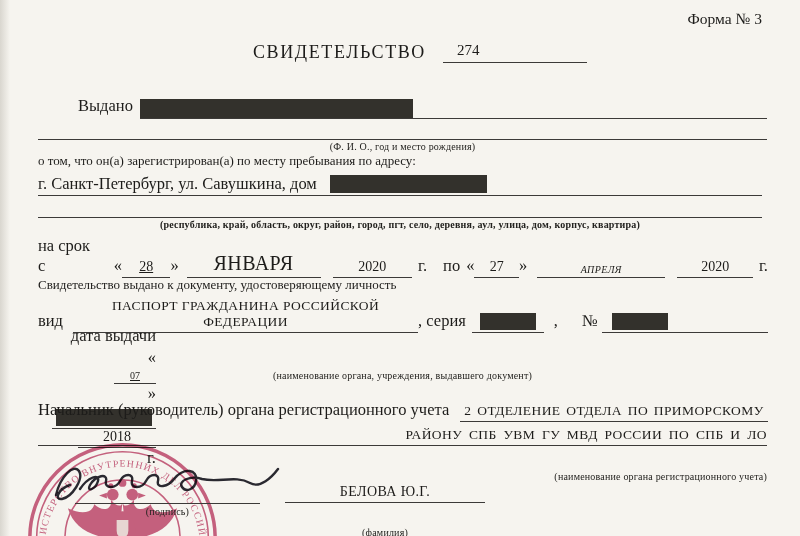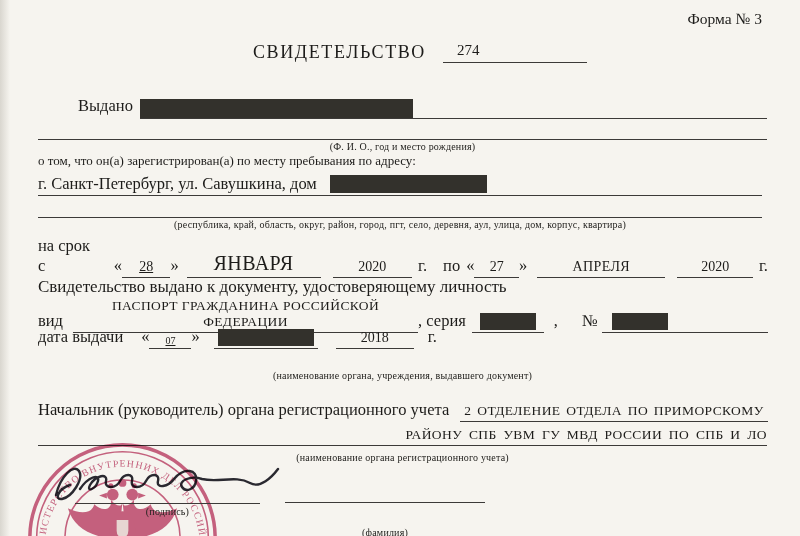--- a/index.html
+++ b/index.html
@@ -44,68 +44,68 @@
   <div class="abs rule" style="left:38px;top:139px;width:729px;"></div>
   <div class="abs cap" style="left:38px;top:141px;width:729px;">(Ф. И. О., год и место рождения)</div>
 
   <div class="abs" style="left:38px;top:153px;font-size:13px;">о том, что он(а) зарегистрирован(а) по месту пребывания по адресу:</div>
 
   <div class="abs" style="left:38px;top:174px;font-size:16.5px;">г. Санкт-Петербург, ул. Савушкина, дом</div>
   <div class="abs rule" style="left:38px;top:195px;width:724px;"></div>
   <div class="abs redact" style="left:330px;top:175px;width:157px;height:18px;"></div>
 
   <div class="abs rule" style="left:38px;top:217px;width:724px;"></div>
-  <div class="abs cap" style="left:38px;top:219px;width:724px;">(республика, край, область, округ, район, город, пгт, село, деревня, аул, улица, дом, корпус, квартира)</div>
+  <div class="abs cap" style="left:38px;top:219px;width:724px;font-weight:bold;">(республика, край, область, округ, район, город, пгт, село, деревня, аул, улица, дом, корпус, квартира)</div>
 
   <div class="abs flexrow" style="left:38px;top:236px;width:730px;font-size:16.5px;">
     <span>на срок с</span>
     <span style="margin-left:14px;">«</span>
     <span class="slot" style="width:50px;font-size:14px;text-decoration:underline;">28</span>
     <span>»</span>
     <span class="slot caps" style="width:138px;margin-left:8px;font-size:20px;">ЯНВАРЯ</span>
     <span class="slot" style="width:82px;margin-left:12px;font-size:14px;">2020</span>
     <span style="margin-left:6px;">г.</span>
     <span style="margin-left:16px;">по</span>
     <span style="margin-left:6px;">«</span>
     <span class="slot" style="width:46px;font-size:14px;">27</span>
     <span>»</span>
-    <span class="slot caps" style="width:132px;margin-left:10px;font-size:14px;">АПРЕЛЯ</span>
+    <span class="slot caps" style="width:132px;margin-left:10px;font-size:10px;font-style:italic;">АПРЕЛЯ</span>
     <span class="slot" style="width:78px;margin-left:12px;font-size:14px;">2020</span>
     <span style="margin-left:6px;">г.</span>
   </div>
 
-  <div class="abs" style="left:38px;top:277px;font-size:17px;">Свидетельство выдано к документу, удостоверяющему личность</div>
+  <div class="abs" style="left:38px;top:277px;font-size:13px;">Свидетельство выдано к документу, удостоверяющему личность</div>
 
   <div class="abs flexrow" style="left:38px;top:298px;width:730px;font-size:16.5px;">
     <span>вид</span>
     <span class="slot caps" style="width:345px;margin-left:10px;font-size:13.5px;">ПАСПОРТ ГРАЖДАНИНА РОССИЙСКОЙ ФЕДЕРАЦИИ</span>
     <span>, серия</span>
     <span class="slot" style="width:72px;margin-left:6px;"><span class="redact" style="width:56px;height:17px;vertical-align:bottom;"></span></span>
     <span style="margin-left:10px;">,</span>
     <span style="margin-left:24px;">№</span>
     <span class="slot" style="width:166px;margin-left:4px;text-align:left;"><span class="redact" style="width:56px;height:17px;margin-left:10px;vertical-align:bottom;"></span></span>
   </div>
 
-  <div class="abs flexrow" style="left:38px;top:326px;font-size:16.5px;">
+  <div class="abs flexrow" style="left:38px;top:326px;font-size:16.5px;flex-direction:column;">
     <span>дата выдачи</span>
     <span style="margin-left:18px;">«</span>
     <span class="slot" style="width:42px;font-size:10px;text-decoration:underline;">07</span>
     <span>»</span>
     <span class="slot" style="width:104px;margin-left:14px;"><span class="redact" style="width:96px;height:17px;vertical-align:bottom;"></span></span>
     <span class="slot" style="width:78px;margin-left:18px;font-size:14px;">2018</span>
     <span style="margin-left:14px;">г.</span>
   </div>
 
   <div class="abs cap" style="left:38px;top:370px;width:729px;">(наименование органа, учреждения, выдавшего документ)</div>
 
   <div class="abs" style="left:38px;top:400px;font-size:16.5px;">Начальник (руководитель) органа регистрационного учета</div>
   <div class="abs slot caps" style="left:460px;top:403px;width:308px;font-size:13.5px;word-spacing:2px;padding-bottom:2px;">2 ОТДЕЛЕНИЕ ОТДЕЛА  ПО ПРИМОРСКОМУ</div>
 
   <div class="abs slot caps" style="left:38px;top:427px;width:729px;text-align:right;font-size:13.5px;word-spacing:3px;padding-bottom:2px;">РАЙОНУ СПБ УВМ  ГУ  МВД РОССИИ  ПО СПБ  И  ЛО</div>
-  <div class="abs cap" style="left:38px;top:452px;width:729px;">(наименование органа регистрационного учета)</div>
+  <div class="abs cap" style="left:38px;top:471px;width:729px;text-align:right;">(наименование органа регистрационного учета)</div>
 
   <div class="abs" style="left:25px;top:440px;width:195px;height:195px;mix-blend-mode:multiply;opacity:.85;">
     <svg viewBox="0 0 200 200" width="195" height="195">
       <defs>
         <path id="arcTop" d="M 23,124 A 79,79 0 1 1 177,124"></path>
         <path id="arcBottom" d="M 32,110 A 70,70 0 0 0 168,110"></path>
       </defs>
       <g fill="none" stroke="#c2496f">
         <circle cx="100" cy="100" r="95" stroke-width="3.6"></circle>
         <circle cx="100" cy="100" r="88" stroke-width="1.6"></circle>
@@ -135,16 +135,17 @@
   </div>
 
   <div class="abs rule" style="left:75px;top:503px;width:185px;"></div>
   <div class="abs" style="left:50px;top:455px;width:235px;height:55px;mix-blend-mode:multiply;">
     <svg viewBox="0 0 235 55" width="235" height="55">
       <path d="M6,40 C10,22 24,8 29,16 C34,24 22,42 12,44 C4,45 8,34 20,30 M30,34 C38,22 50,18 48,26 C46,34 36,38 40,30 C46,20 58,18 56,26 C54,34 66,34 70,26 C74,18 84,18 82,26 C80,34 92,34 96,26 C100,18 110,18 108,26 C106,34 118,32 124,24 C134,12 148,14 146,26 C145,34 136,38 132,32 C128,26 140,20 152,24 C168,28 186,20 200,28 C210,34 222,22 228,14" fill="none" stroke="#2b2a33" stroke-width="2.4" stroke-linecap="round"></path>
     </svg>
   </div>
   <div class="abs cap" style="left:75px;top:506px;width:185px;">(подпись)</div>
 
+  <div class="abs caps" style="left:285px;top:484px;width:200px;text-align:center;font-size:14px;">БЕЛОВА  Ю.Г.</div>
   <div class="abs rule" style="left:285px;top:502px;width:200px;"></div>
   <div class="abs cap" style="left:285px;top:527px;width:200px;">(фамилия)</div>
 
 </div>
 
 </body></html>

